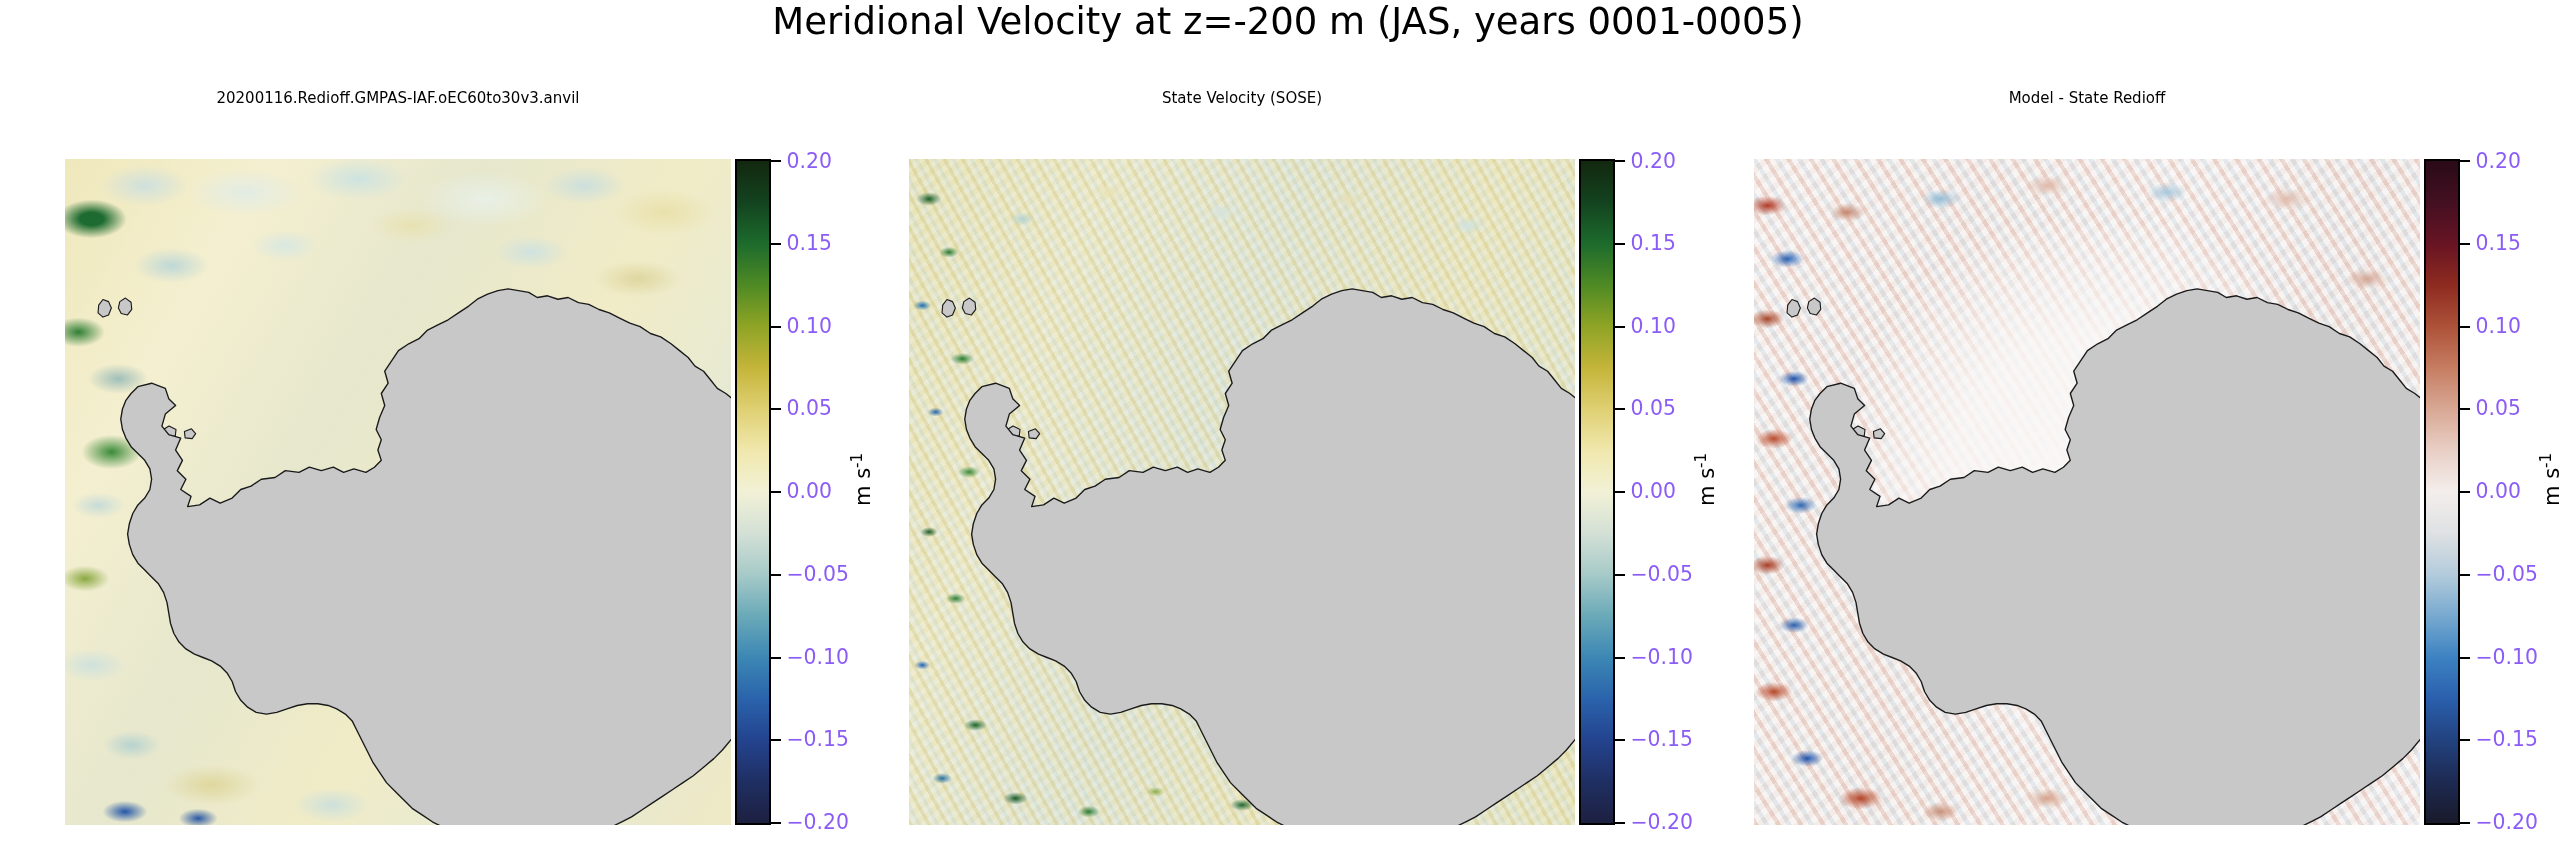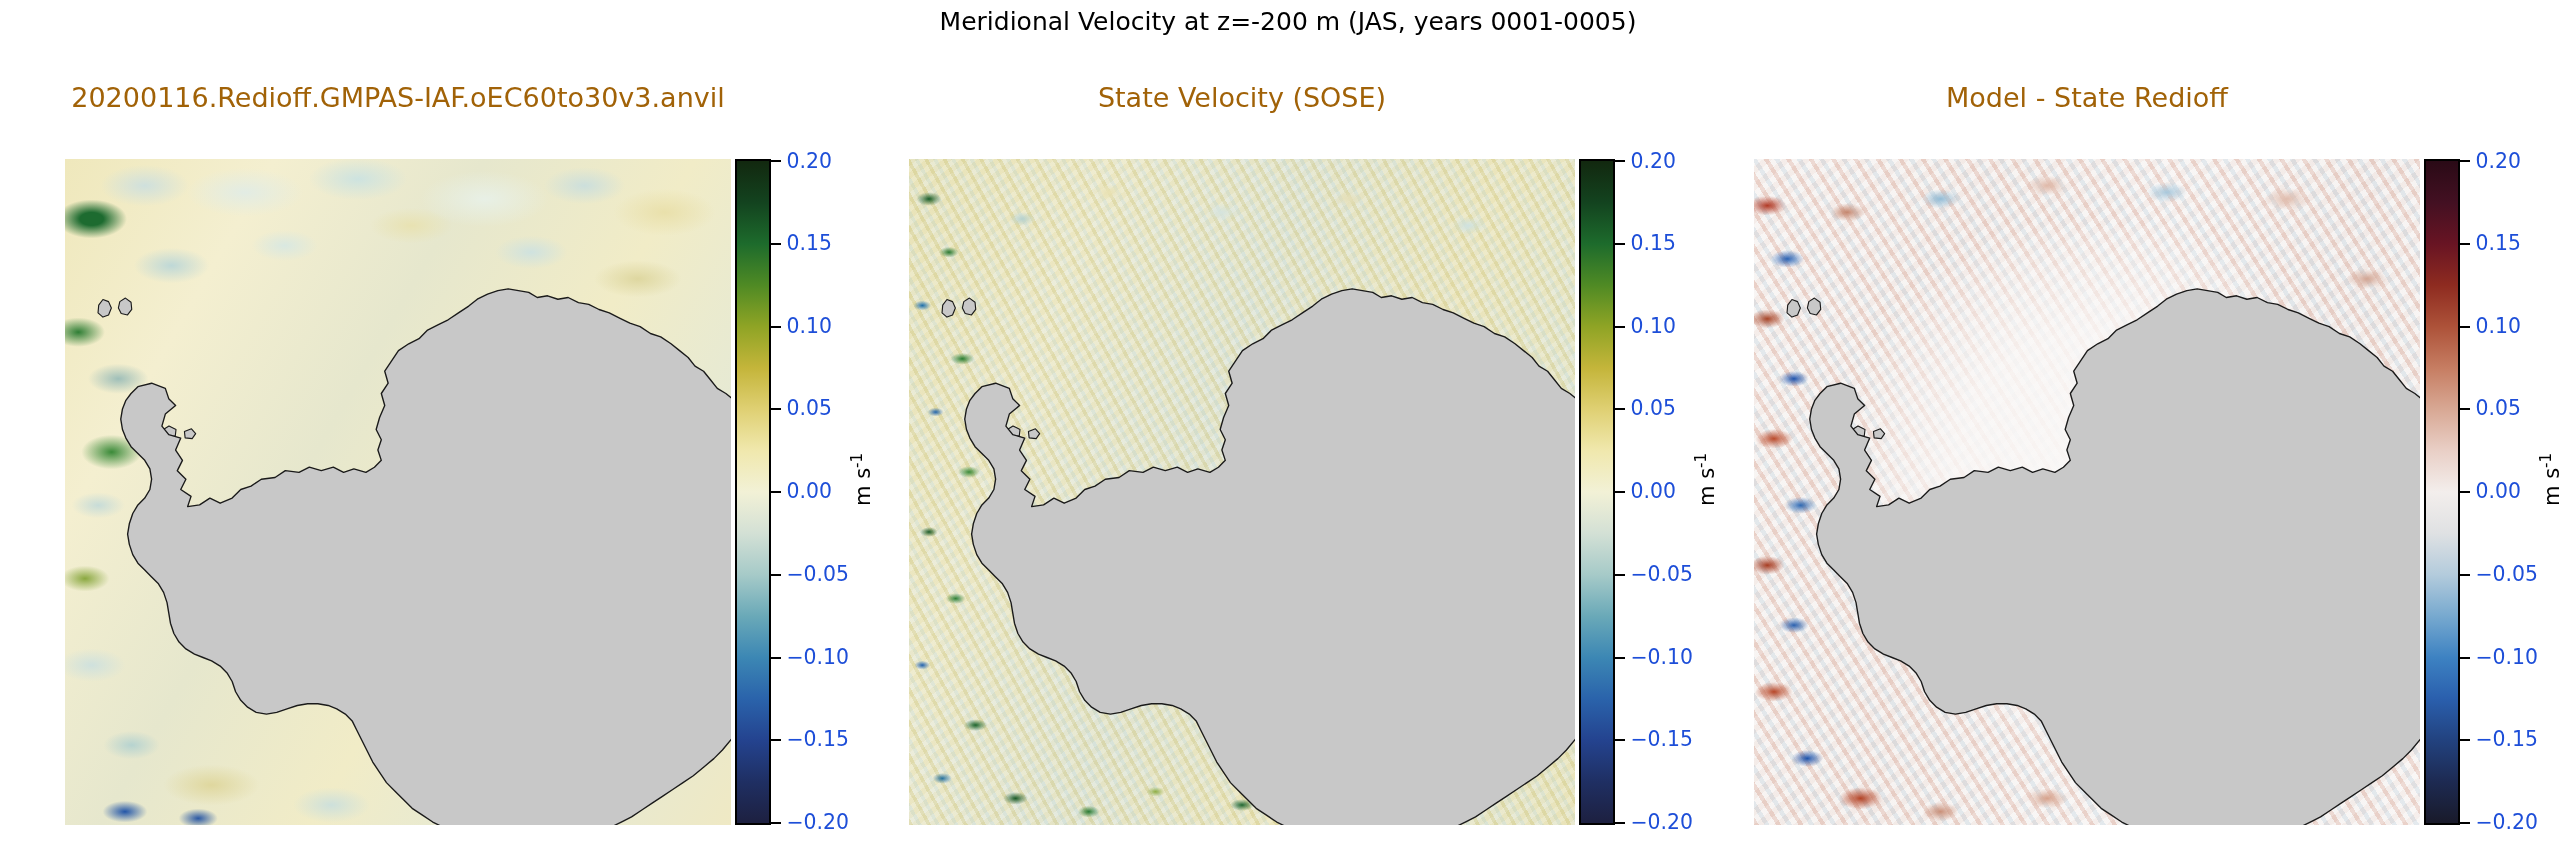--- a/index.html
+++ b/index.html
@@ -9,50 +9,50 @@
     font-family:"DejaVu Sans", sans-serif;
     overflow:hidden;
     position:relative;
   }
   #figure{position:absolute;inset:0;}
 
   #suptitle{
     position:absolute;
     top:2.8px;left:0;width:2576px;
     text-align:center;
-    font-size:25px;
+    font-size:37px;
     color:#000;
     letter-spacing:0px;
     line-height:37px;
     white-space:nowrap;
   }
 
   .panel{position:absolute;top:84px;}
   .panel-title{
     position:absolute;top:0;left:0;width:666px;
     text-align:center;
-    font-size:27px;color:#a16207;
+    font-size:15px;color:#000000;
     line-height:28px;white-space:nowrap;
   }
   .map-wrap{
     position:absolute;
     top:75px;left:0;
     width:666px;height:666px;
     overflow:hidden;
     background:#ffffff;
   }
   .map-field{position:absolute;inset:0;}
 
   
   .cbar{position:absolute;top:75px;width:36px;height:666px;
         border:2.1px solid #000;box-sizing:border-box;}
   .cbar-ticks{position:absolute;top:75px;height:666px;width:134px;}
   .tick{position:absolute;left:0;height:0;}
   .tick .dash{position:absolute;left:0;top:-1.1px;width:9.8px;height:2.1px;background:#000;}
-  .tick .lbl{position:absolute;left:15.5px;top:-12.6px;font-size:20.4px;color:#1d4ed8;white-space:nowrap;line-height:25px;}
+  .tick .lbl{position:absolute;left:15.5px;top:-12.6px;font-size:20.4px;color:#8b5cf6;white-space:nowrap;line-height:25px;}
   .cbar-unit{
     position:absolute;
     font-size:21px;color:#000;
     white-space:nowrap;
     transform:rotate(-90deg);
     transform-origin:left top;
   }
   sup.exp{font-size:0.72em;vertical-align:super;}
 
   

